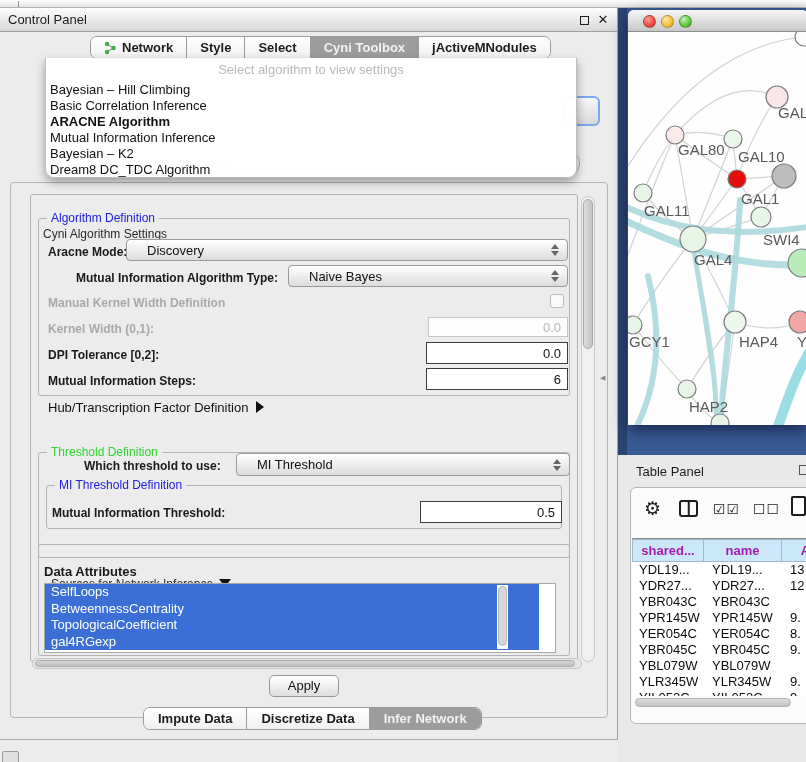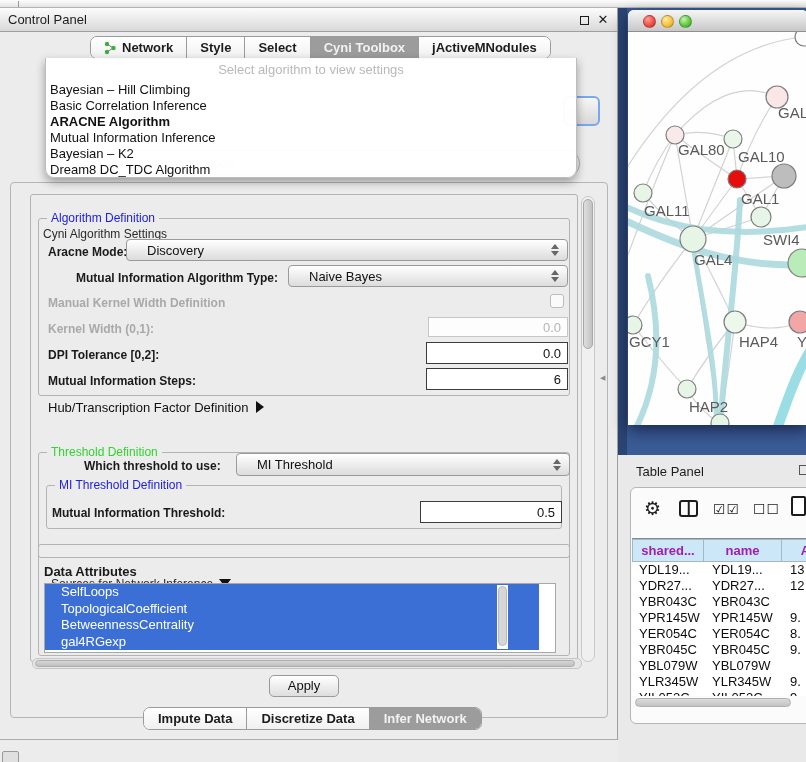--- a/index.html
+++ b/index.html
@@ -74,21 +74,21 @@
 
   .checkbox { position:absolute; width:14px; height:14px; border:1px solid #bcbcbc; border-radius:3px; background:#fafafa; }
 
   .tri-right { display:inline-block; width:0; height:0; border-top:6px solid transparent; border-bottom:6px solid transparent; border-left:8px solid #111; margin-left:8px; vertical-align:-1px; }
   .tri-down  { display:inline-block; width:0; height:0; border-left:6px solid transparent; border-right:6px solid transparent; border-top:8px solid #111; margin-left:6px; vertical-align:1px; }
 
   
   #attr-list { position:absolute; left:44px; top:575px; width:512px; height:70px;
     border:1px solid #a8a8a8; background:#fff; overflow:hidden; }
   .attr-item { height:16.5px; line-height:16.5px; width:calc(100% - 16px); background:#3b6fd6;
-    color:#fff; font-size:13px; padding-left:16px; white-space:nowrap; }
+    color:#fff; font-size:13px; padding-left:6px; white-space:nowrap; }
   #attr-scroll { position:absolute; left:497px; top:577px; width:11px; height:64px; background:#fff; }
   #attr-thumb { position:absolute; left:1px; top:1px; width:9px; height:60px; background:#d6d6d6; border:1px solid #b9b9b9; border-radius:5px; }
 
   
   #v-scroll { position:absolute; left:581px; top:188px; width:14px; height:466px;
     background:#f0f0f0; border:1px solid #c9c9c9; border-radius:7px; }
   #v-thumb { position:absolute; left:1px; top:2px; width:10px; height:150px;
     background:linear-gradient(90deg,#dedede,#c2c2c2); border:1px solid #a8a8a8; border-radius:6px; }
   #h-scroll { position:absolute; left:32px; top:650px; width:550px; height:11px;
     background:#e6e6e6; border:1px solid #c6c6c6; border-radius:5px; }
@@ -262,22 +262,22 @@
     </div>
     <span class="lbl" style="left:52px; top:498px;">Mutual Information Threshold:</span>
     <input class="field strong" style="left: 420px; top: 493px; width: 142px; height: 22px;" readonly="" value="0.5">
 
     <div class="group" style="left:38px; top:536px; width:532px; height:112px;">
       <span class="group-title t-black"><span>Sources for Network Inference</span><span class="tri-down"></span></span>
     </div>
     <span class="lbl" style="left:44px; top:556px; font-size:13px;">Data Attributes</span>
     <div id="attr-list">
         <div class="attr-item">SelfLoops</div>
+        <div class="attr-item">BetweennessCentrality</div>
         <div class="attr-item">TopologicalCoefficient</div>
-        <div class="attr-item">BetweennessCentrality</div>
         <div class="attr-item">gal4RGexp</div>
       </div>
     <div id="attr-scroll">
         <div id="attr-thumb"></div>
       </div>
 
     <div id="v-scroll">
         <div id="v-thumb"></div>
       </div>
     <div id="h-scroll">

